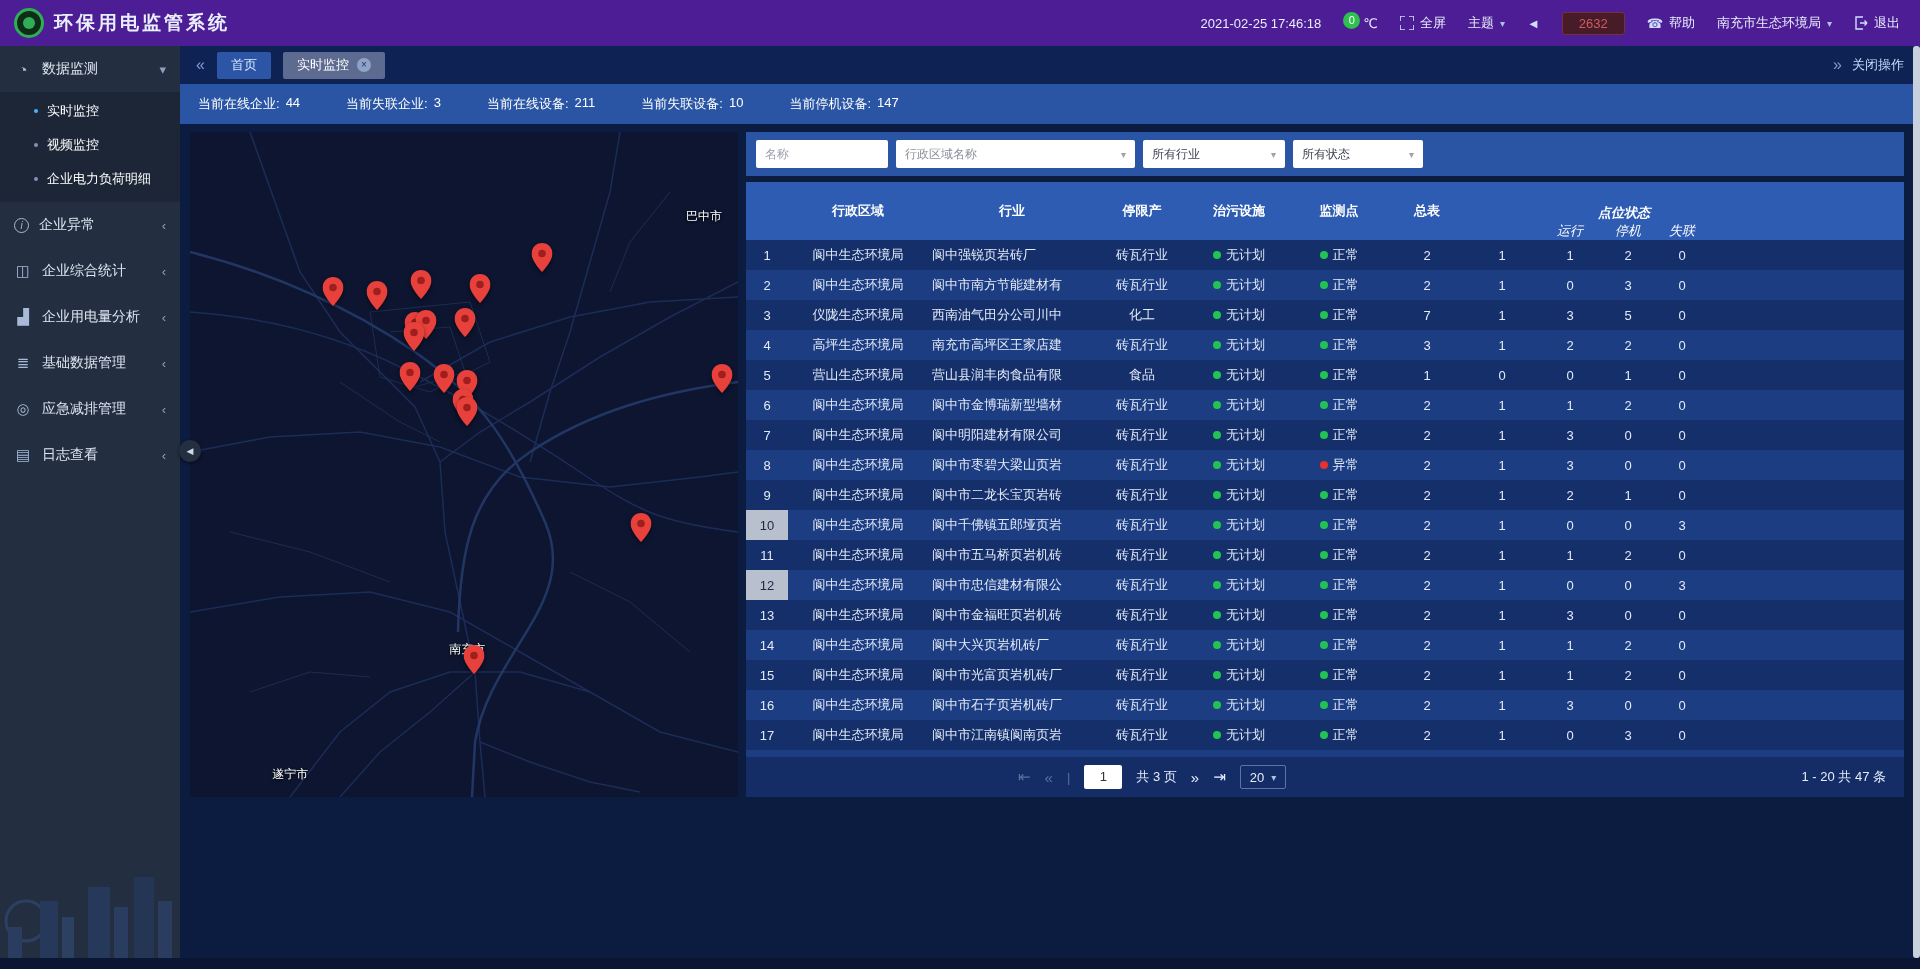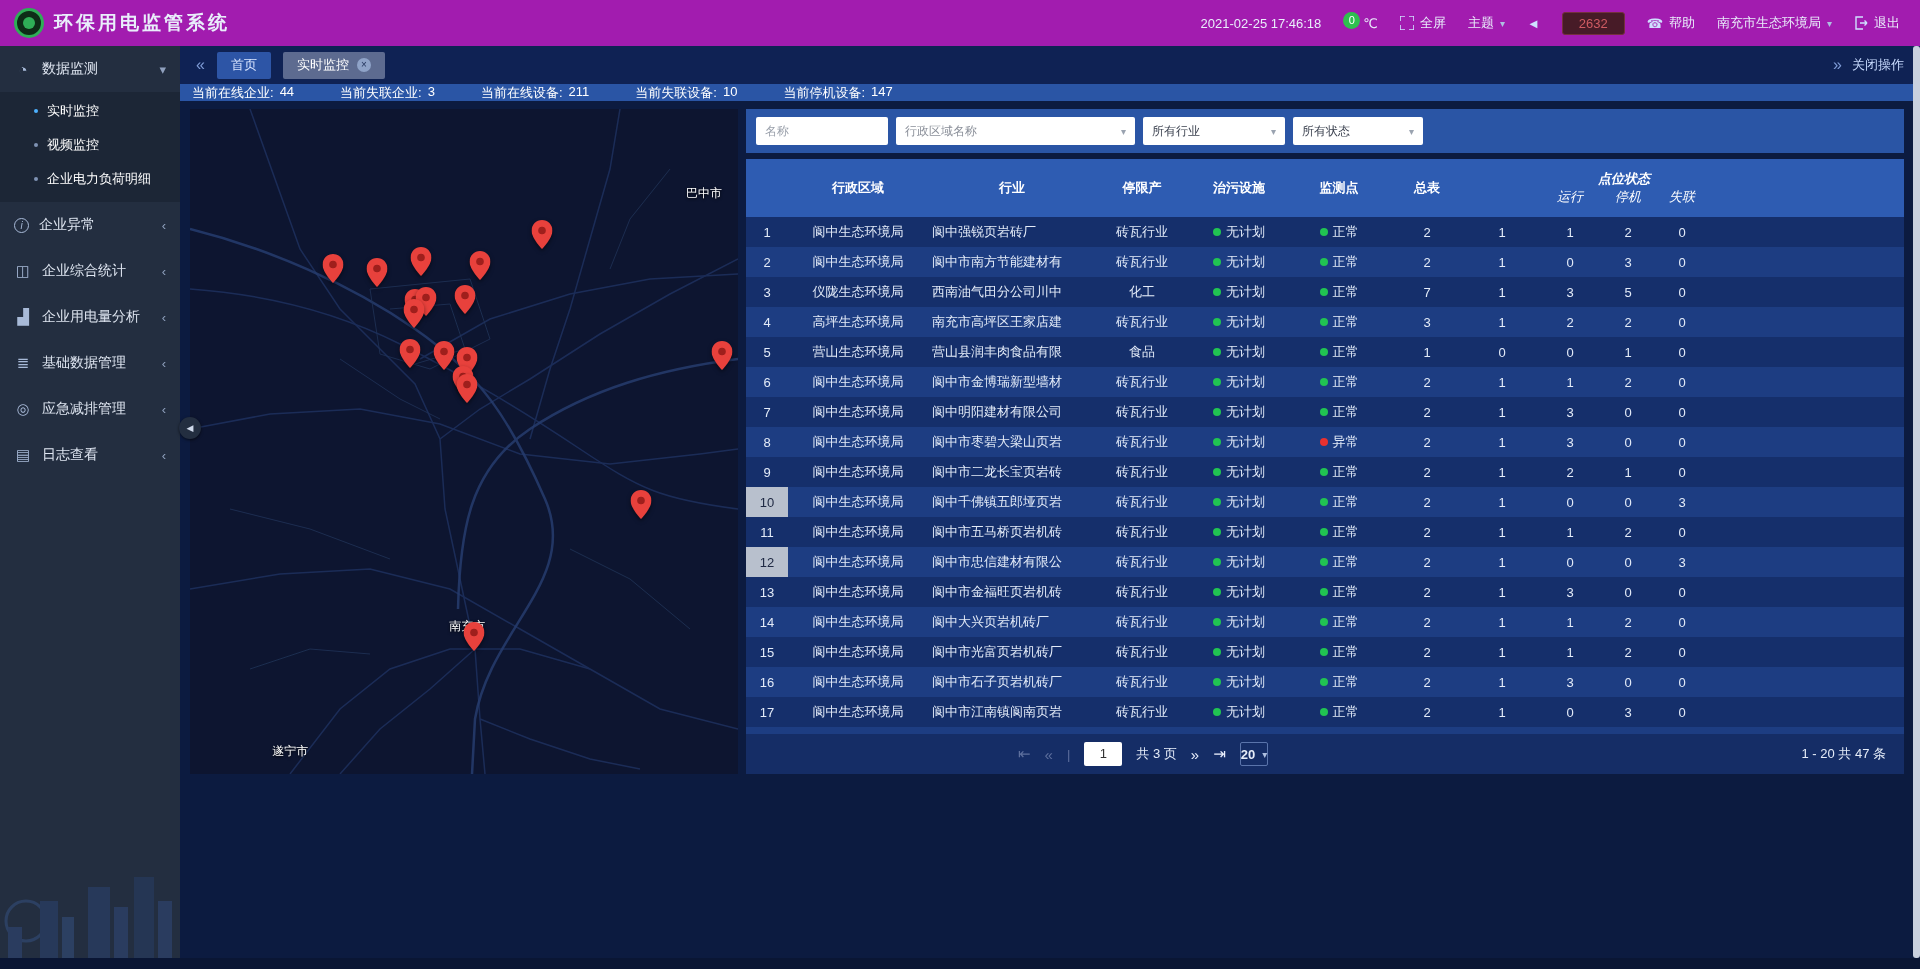--- a/index.html
+++ b/index.html
@@ -1,20 +1,20 @@
 <!DOCTYPE html>
 <html><head>
 <meta charset="utf-8">
 <style>
   * { margin:0; padding:0; box-sizing:border-box; }
   html,body { width:1920px; height:969px; overflow:hidden; background:#0c1b40;
     font-family:"Liberation Sans","DejaVu Sans",sans-serif; }
 
   
-  .topbar { height:46px; background:#a21caf; display:flex; align-items:center;
+  .topbar { height:46px; background:#4c1d95; display:flex; align-items:center;
     justify-content:space-between; padding:0 20px 0 14px; color:#e9eefb; position:relative; z-index:5;}
   .brand { display:flex; align-items:center; gap:10px; }
   .logo { width:30px; height:30px; border-radius:50%; background:#0e2c17; border:3px solid #2fae57;
     position:relative; flex-shrink:0;}
   .logo::after { content:""; position:absolute; left:6px; top:6px; width:12px; height:12px;
     border-radius:50%; background:#2fae57; }
   .app-title { font-size:19px; font-weight:bold; letter-spacing:3px; }
   .topbar-right { display:flex; align-items:center; gap:22px; font-size:13px; }
   .tb-item { display:flex; align-items:center; gap:6px; cursor:pointer; white-space:nowrap;}
   .temp { display:flex; align-items:flex-start; gap:3px; }
@@ -52,22 +52,22 @@
   .nav-ch { color:#7e9bd6; font-size:16px; cursor:pointer; }
   .tab { height:27px; padding:0 14px; display:flex; align-items:center; gap:8px;
     font-size:13px; border-radius:2px; cursor:pointer; }
   .tab.home { background:#2d55a6; color:#d9e5ff; }
   .tab.active { background:#5d6b90; color:#fff; }
   .close-x { width:14px; height:14px; border-radius:50%; background:#8fa3c8; color:#24365e;
     font-size:10px; line-height:14px; text-align:center; display:inline-block; cursor:pointer;}
   .tabstrip-right { margin-left:auto; display:flex; gap:10px; align-items:center;
     color:#c9dcff; font-size:13px; cursor:pointer;}
 
-  .statsbar { height:17px; background:#2a55a5; display:flex; align-items:center;
-    padding:0 12px; gap:46px; color:#fff; font-size:13px; }
+  .statsbar { height:40px; background:#2a55a5; display:flex; align-items:center;
+    padding:0 18px; gap:46px; color:#fff; font-size:13px; }
   .stat { display:flex; gap:6px; white-space:nowrap;}
 
   .workarea { flex:1; display:flex; gap:8px; padding:8px 16px 0 10px; align-items:flex-start; }
 
   
   .map { width:548px; height:665px; position:relative; background:#0d1530; flex-shrink:0; }
   .roads { position:absolute; left:0; top:0; }
   .pin { position:absolute; transform:translate(-50%,-100%); z-index:3;
     filter:drop-shadow(0 2px 2px rgba(0,0,0,.5)); cursor:pointer;}
   .city-label { position:absolute; transform:translate(-50%,-50%); color:#ffffff;
@@ -86,21 +86,21 @@
   .inp.name { width:132px; color:#9aa0ab; }
   .inp.region { width:239px; color:#8a8f99; }
   .inp.industry { width:142px; color:#3c4250; }
   .inp.status { width:130px; color:#3c4250; }
 
   :root { --cols: 42px 140px 168px 92px 102px 98px 78px 72px 64px 52px 56px 1fr; }
 
   .thead { background:#2e5cb2; color:#fff; height:58px; display:grid;
     grid-template-columns:var(--cols); font-size:13px; flex-shrink:0;}
   .hc { display:flex; align-items:center; justify-content:center; font-weight:bold; height:100%; }
-  .pt { grid-column:9/12; display:flex; flex-direction:column; justify-content:center; height:100%; }
+  .pt { grid-column:9/12; display:flex; flex-direction:column; justify-content:flex-end; height:100%; }
   .pt-title { font-weight:bold; font-style:italic; text-align:center; }
   .pt-subs { display:grid; grid-template-columns:64px 52px 56px; font-style:italic; }
   .pt-subs span { text-align:center; font-weight:normal; }
 
   .tbody { flex:1; overflow:hidden; }
   .trow { display:grid; grid-template-columns:var(--cols); height:30px; font-size:13px;
     color:#e3ebf8; background:#152f6b; cursor:pointer; }
   .trow:nth-child(even) { background:#1d3d82; }
   .c { display:flex; align-items:center; justify-content:center; height:100%;
     overflow:hidden; white-space:nowrap; }
@@ -111,22 +111,22 @@
   .dot.err { background:#e8312f; }
 
   .pagination { height:40px; background:#152d66; display:flex; align-items:center;
     font-size:13px; color:#e5ecf8; padding:0 14px; flex-shrink:0;}
   .pg-controls { display:flex; align-items:center; gap:14px; margin-left:258px; }
   .pg-btn { font-size:15px; cursor:pointer; color:#e8eefc; }
   .pg-btn.disabled { color:#5d6f9d; }
   .pg-sep { color:#5d6f9d; }
   .pg-input { width:38px; height:24px; background:#fff; color:#333; text-align:center;
     border-radius:2px; line-height:24px; cursor:text;}
-  .pg-size { border:1px solid #5a74ab; height:24px; padding:0 0; display:flex;
-    align-items:center; gap:7px; border-radius:2px; cursor:pointer;font-weight:bold;}
+  .pg-size { border:1px solid #5a74ab; height:24px; padding:0 9px; display:flex;
+    align-items:center; gap:7px; border-radius:2px; cursor:pointer;}
   .pg-range { margin-left:auto; padding-right:4px; }
 
   .v-scrollbar { position:fixed; right:0; top:46px; width:7px; height:912px;
     background:#c9d1df; border-radius:3px; cursor:pointer; z-index:9;}
   .bottom-strip { position:fixed; bottom:0; left:0; width:100%; height:11px;
     background:#0a1634; z-index:8;}
 </style>
 </head>
 <body>
 

